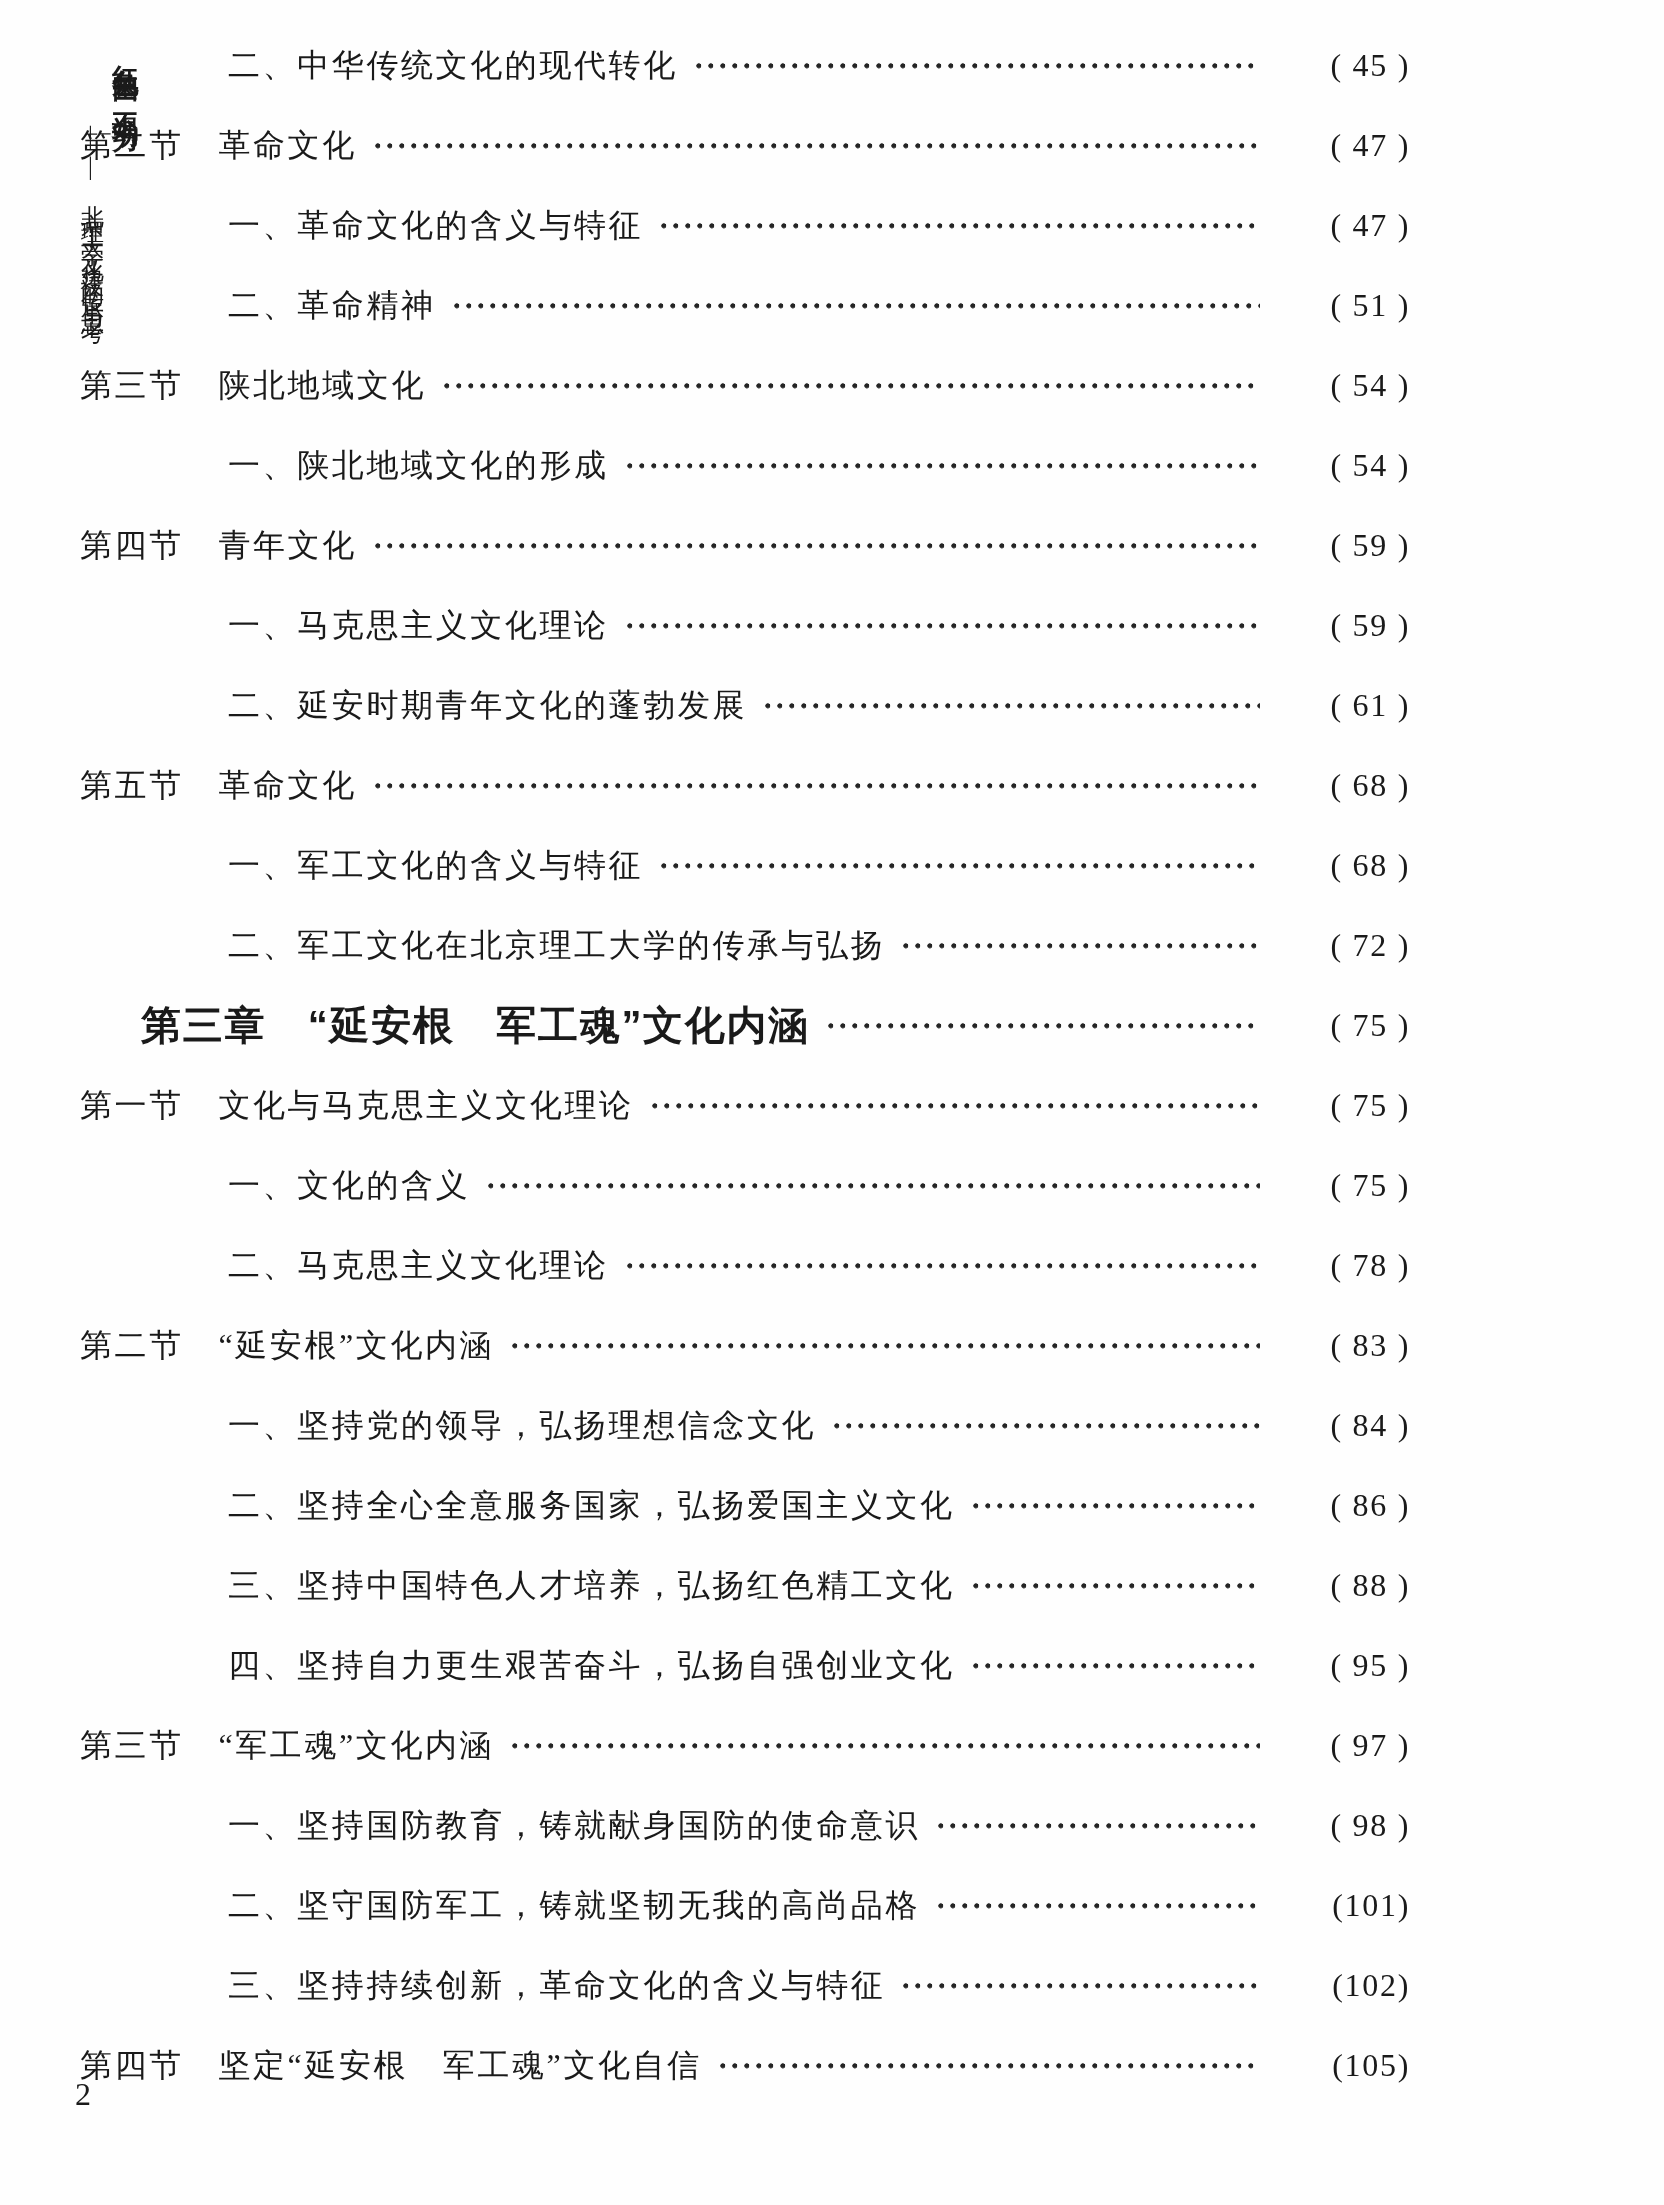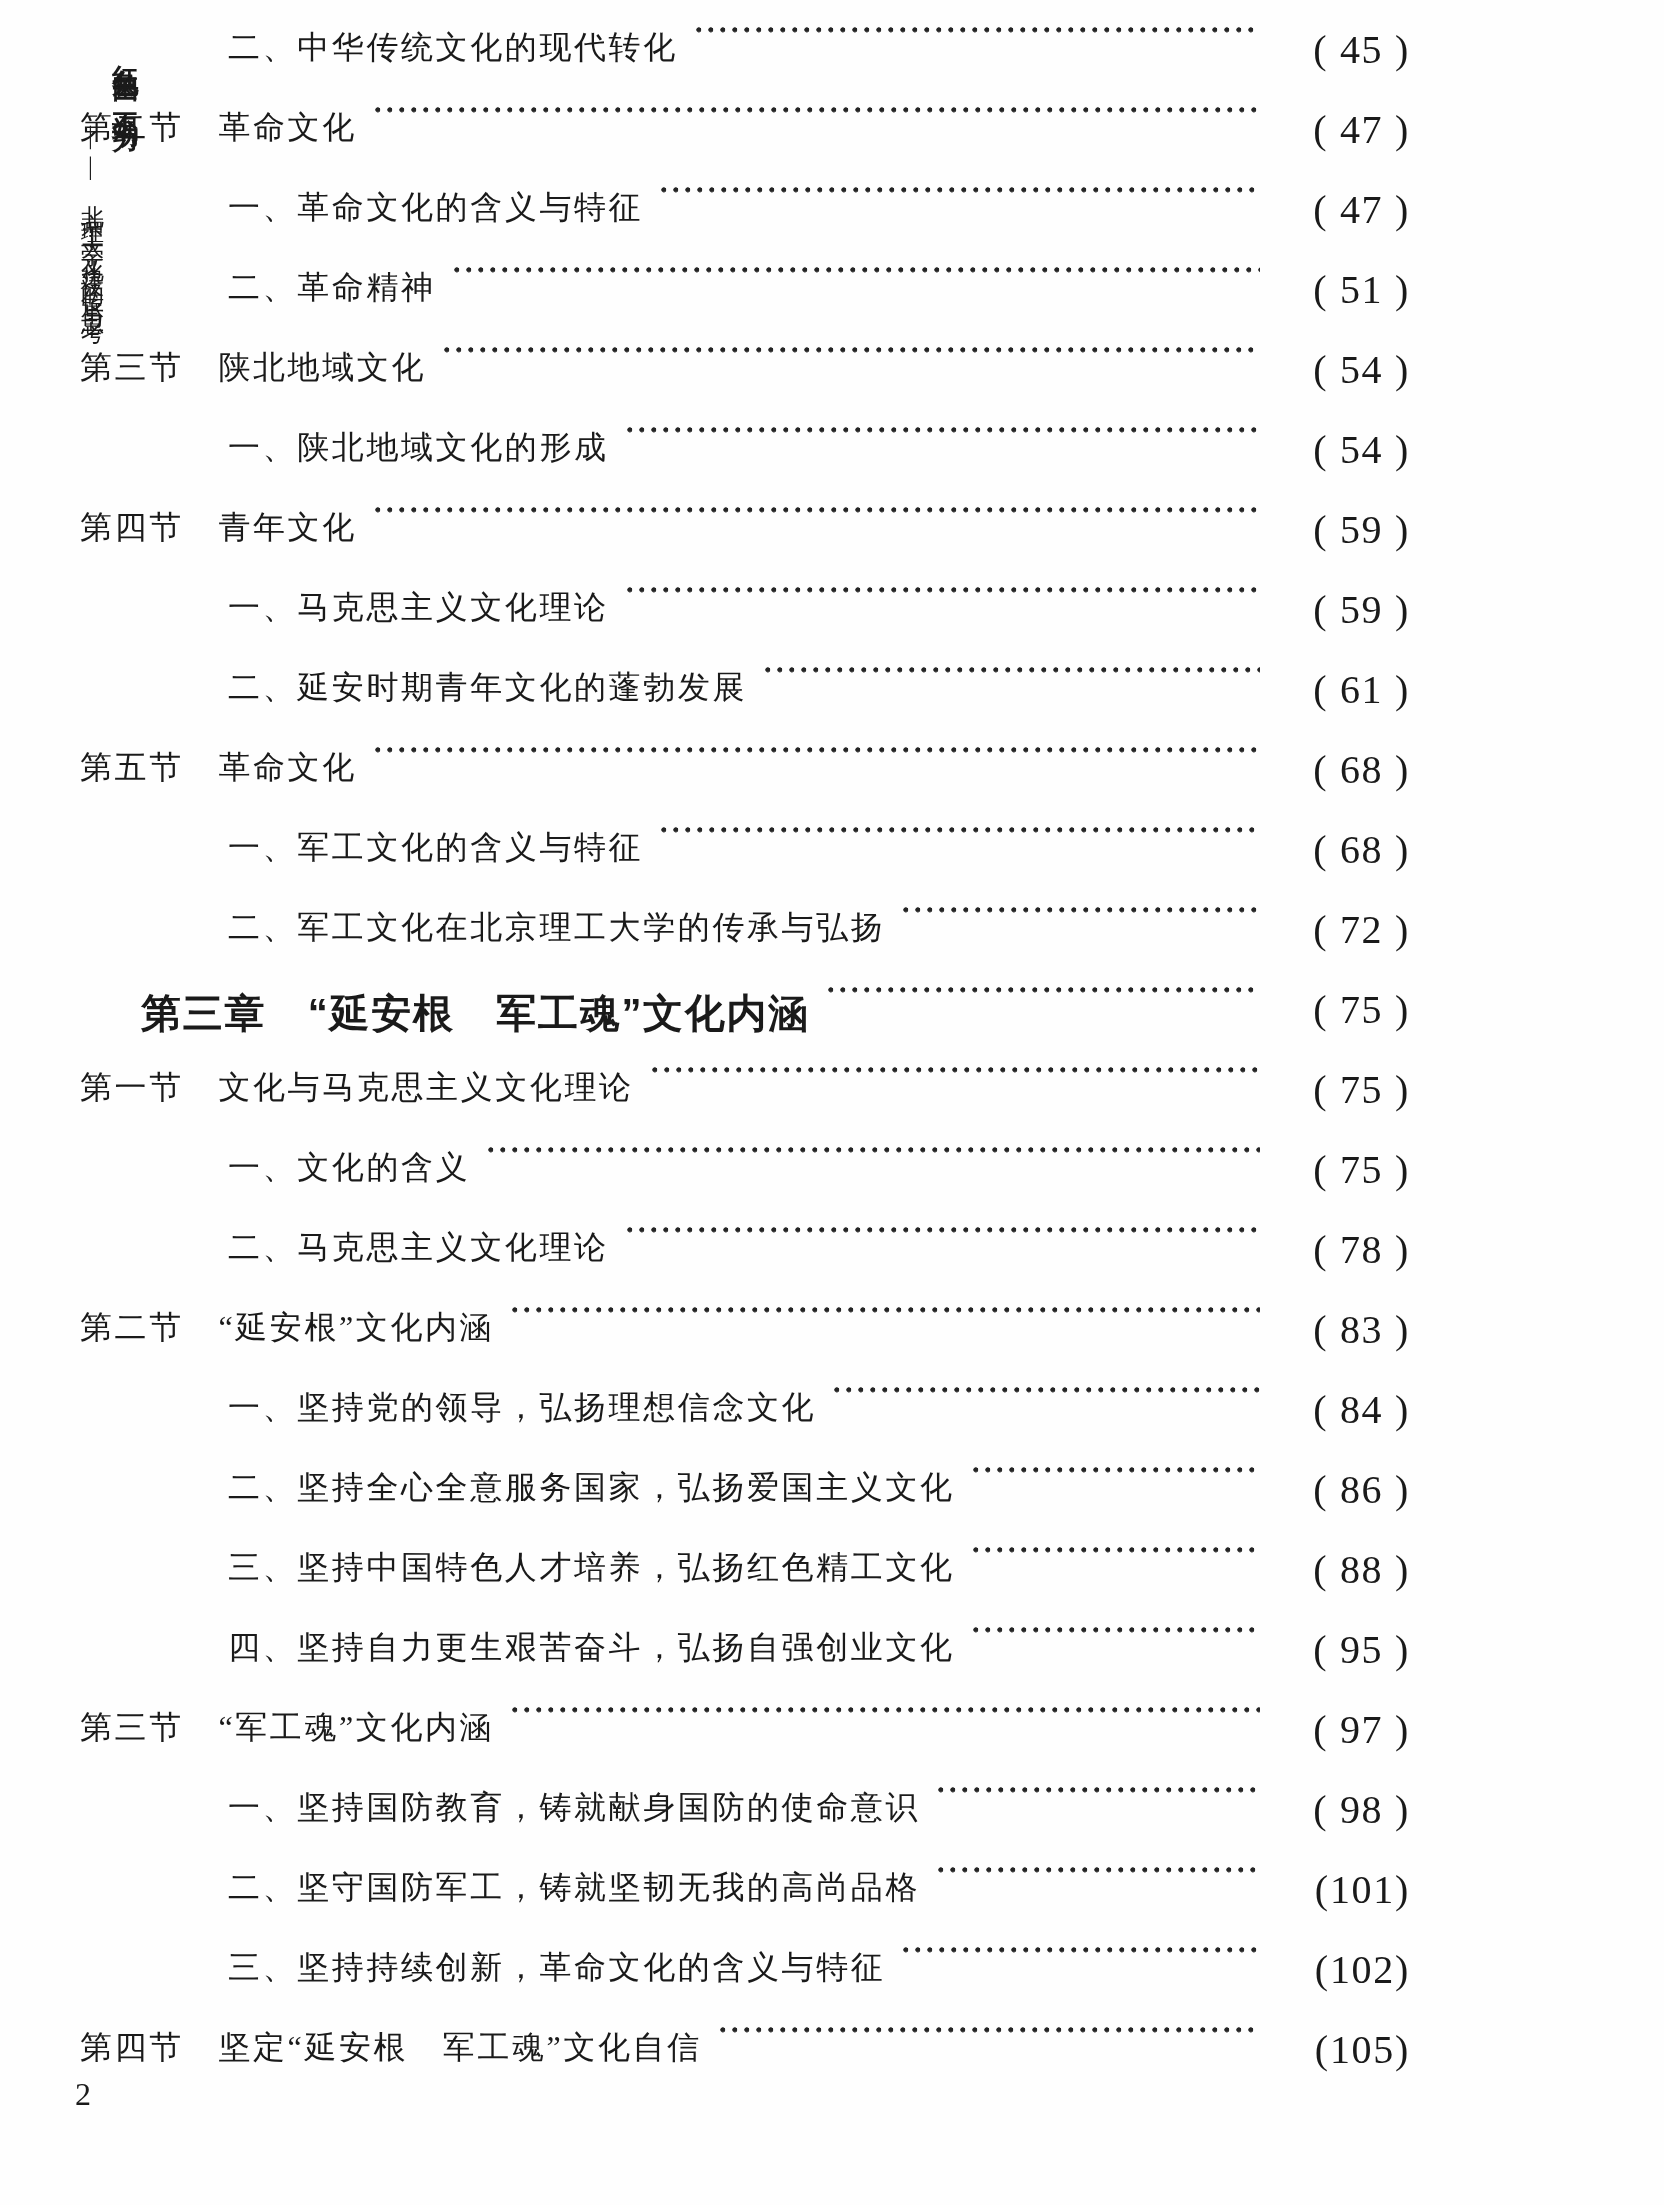--- a/index.html
+++ b/index.html
@@ -45,20 +45,21 @@
 
   
   .toc {
     position: absolute;
     left: 0;
     top: 25.6px;
     right: 254px;
   }
   .row {
     display: flex;
+    align-items: center;
     height: 80px;
   }
   .row .title {
     white-space: nowrap;
     font-size: 32px;
     letter-spacing: 2.6px;
   }
   .row.sub     { padding-left: 228px; }
   .row.section { padding-left: 80px; }
   .row.chapter { padding-left: 141px; }
@@ -76,21 +77,21 @@
     margin: 0 13.6px 0 17px;
     background-image: radial-gradient(circle at 3.8px 3.8px, #242424 2.2px, transparent 2.8px);
     background-size: 12px 7.7px;
     background-repeat: repeat-x;
     background-position: left center;
     min-width: 24px;
   }
 
   .pagenum {
     white-space: nowrap;
-    font-size: 40px;
+    font-size: 32px;
     min-width: 136px;
     text-align: right;
     letter-spacing: 1.7px;
   }
 </style>
 </head>
 <body>
 
 <div class="page">
 

